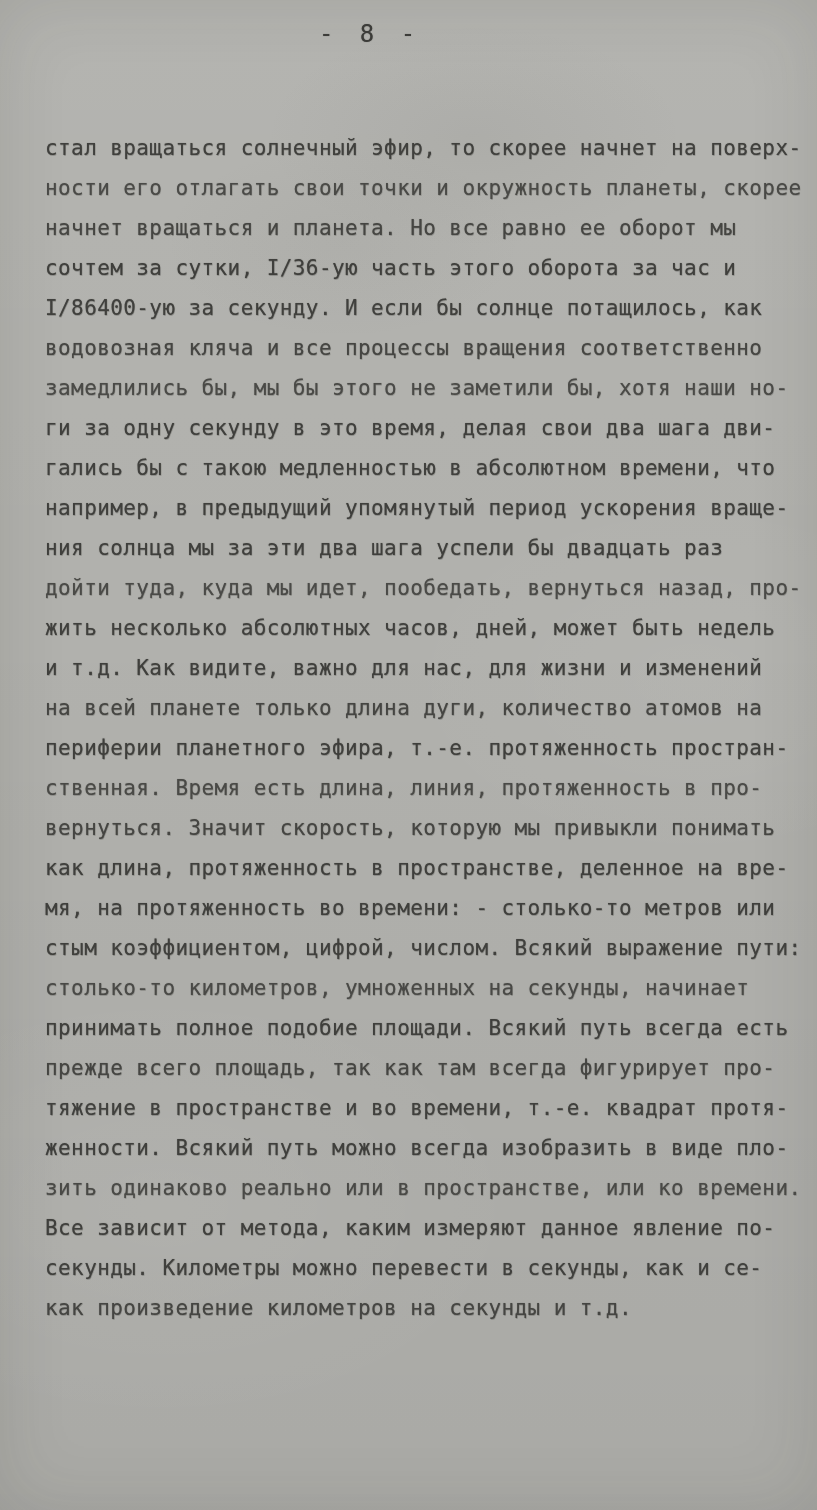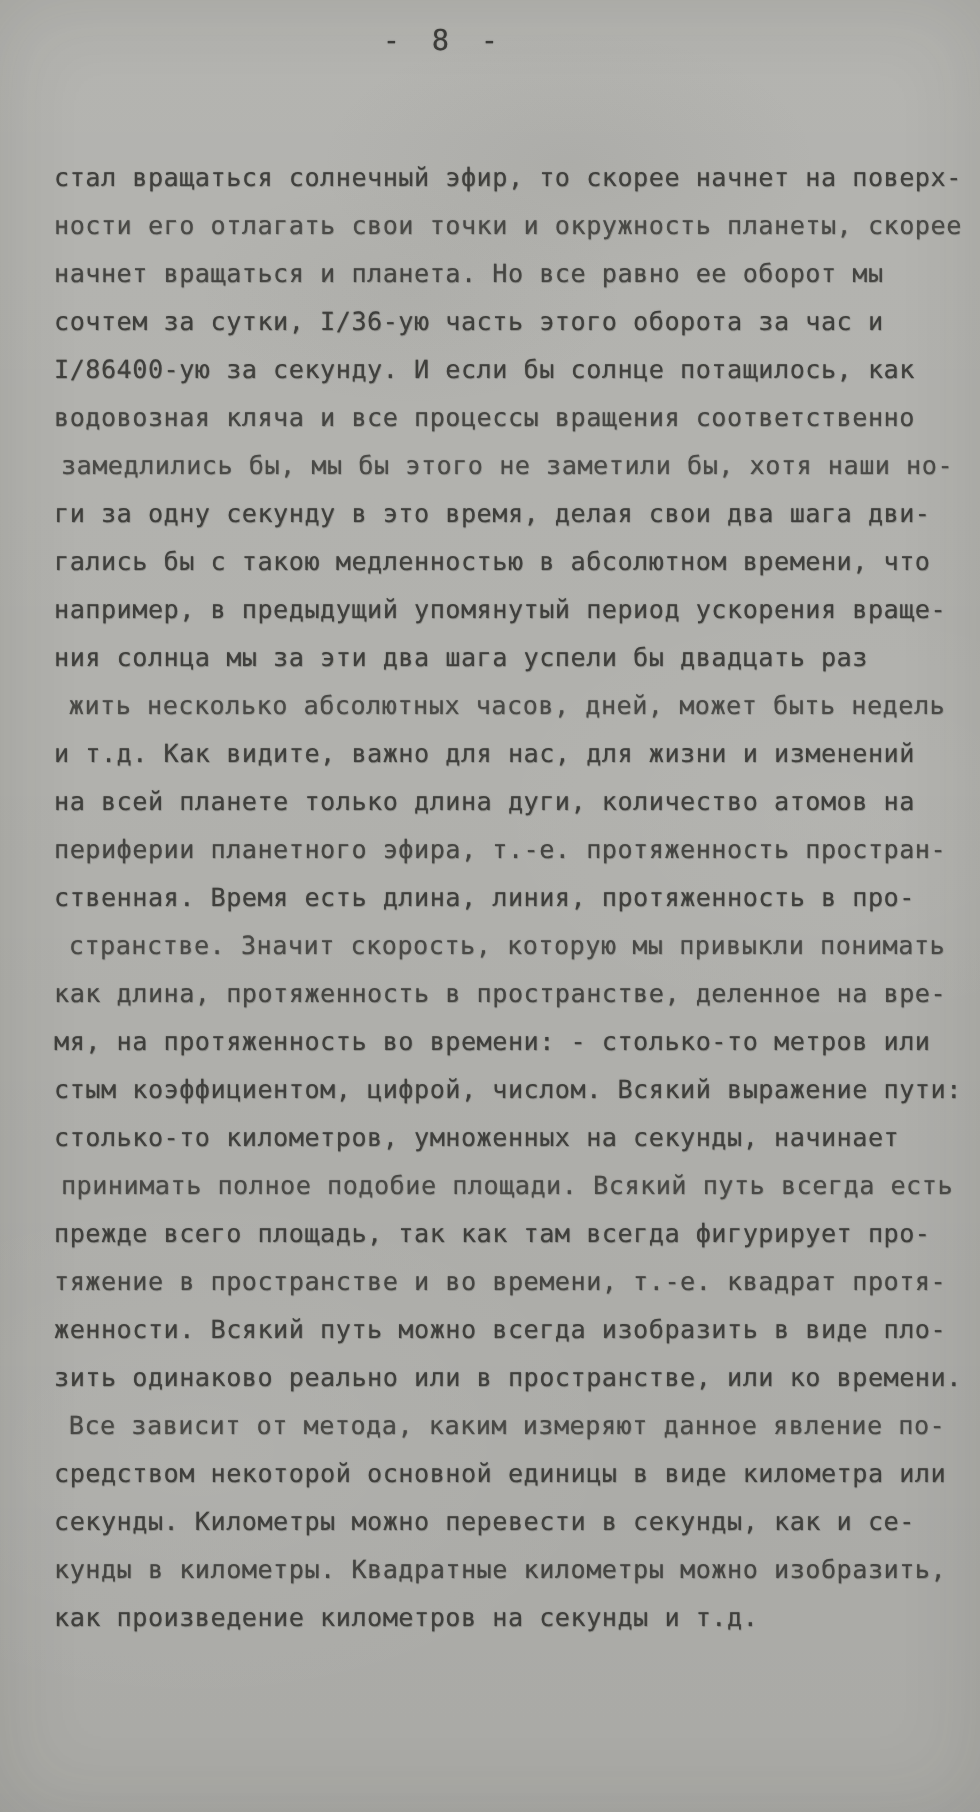--- a/index.html
+++ b/index.html
@@ -47,53 +47,52 @@
     line-height: 40px;
     font-size: 21px;
     letter-spacing: 0.4px;
     color: #3f3f3c;
     white-space: nowrap;
     text-shadow: 0 0 1px rgba(63,63,58,0.55), 0.5px 0.5px 0.5px rgba(63,63,58,0.25);
   }
   
   .line:nth-child(3n)   { opacity: 0.94; }
   .line:nth-child(4n+1) { opacity: 0.99; }
-  .line:nth-child(5n+2) { opacity: 0.90; text-align: center; }
+  .line:nth-child(5n+2) { opacity: 0.90; }
 </style>
 </head>
 <body>
 
 <div class="page">
   <div class="page-number">- 8 -</div>
   <div class="text-block">
     <div class="line">стал вращаться солнечный эфир, то скорее начнет на поверх-</div>
     <div class="line">ности его отлагать свои точки и окружность планеты, скорее</div>
     <div class="line">начнет вращаться и планета. Но все равно ее оборот мы</div>
     <div class="line">сочтем за сутки, I/36-ую часть этого оборота за час и</div>
     <div class="line">I/86400-ую за секунду. И если бы солнце потащилось, как</div>
     <div class="line">водовозная кляча и все процессы вращения соответственно</div>
     <div class="line">замедлились бы, мы бы этого не заметили бы, хотя наши но-</div>
     <div class="line">ги за одну секунду в это время, делая свои два шага дви-</div>
     <div class="line">гались бы с такою медленностью в абсолютном времени, что</div>
     <div class="line">например, в предыдущий упомянутый период ускорения враще-</div>
     <div class="line">ния солнца мы за эти два шага успели бы двадцать раз</div>
+    <div class="line">дойти туда, куда мы идет, пообедать, вернуться назад, про-</div>
     <div class="line">жить несколько абсолютных часов, дней, может быть недель</div>
     <div class="line">и т.д. Как видите, важно для нас, для жизни и изменений</div>
     <div class="line">на всей планете только длина дуги, количество атомов на</div>
     <div class="line">периферии планетного эфира, т.-е. протяженность простран-</div>
     <div class="line">ственная. Время есть длина, линия, протяженность в про-</div>
-    <div class="line">странстве. Значит скорость, которую мы привыкли понимать</div>
+    <div class="line">вернуться. Значит скорость, которую мы привыкли понимать</div>
     <div class="line">как длина, протяженность в пространстве, деленное на вре-</div>
     <div class="line">мя, на протяженность во времени: - столько-то метров или</div>
     <div class="line">стым коэффициентом, цифрой, числом. Всякий выражение пути:</div>
     <div class="line">столько-то километров, умноженных на секунды, начинает</div>
     <div class="line">принимать полное подобие площади. Всякий путь всегда есть</div>
     <div class="line">прежде всего площадь, так как там всегда фигурирует про-</div>
     <div class="line">тяжение в пространстве и во времени, т.-е. квадрат протя-</div>
     <div class="line">женности. Всякий путь можно всегда изобразить в виде пло-</div>
     <div class="line">зить одинаково реально или в пространстве, или ко времени.</div>
     <div class="line">Все зависит от метода, каким измеряют данное явление по-</div>
-    <div class="line">средством некоторой основной единицы в виде километра или</div>
     <div class="line">секунды. Километры можно перевести в секунды, как и се-</div>
-    <div class="line">кунды в километры. Квадратные километры можно изобразить,</div>
     <div class="line">как произведение километров на секунды и т.д.</div>
   </div>
 </div>
 
 </body></html>

